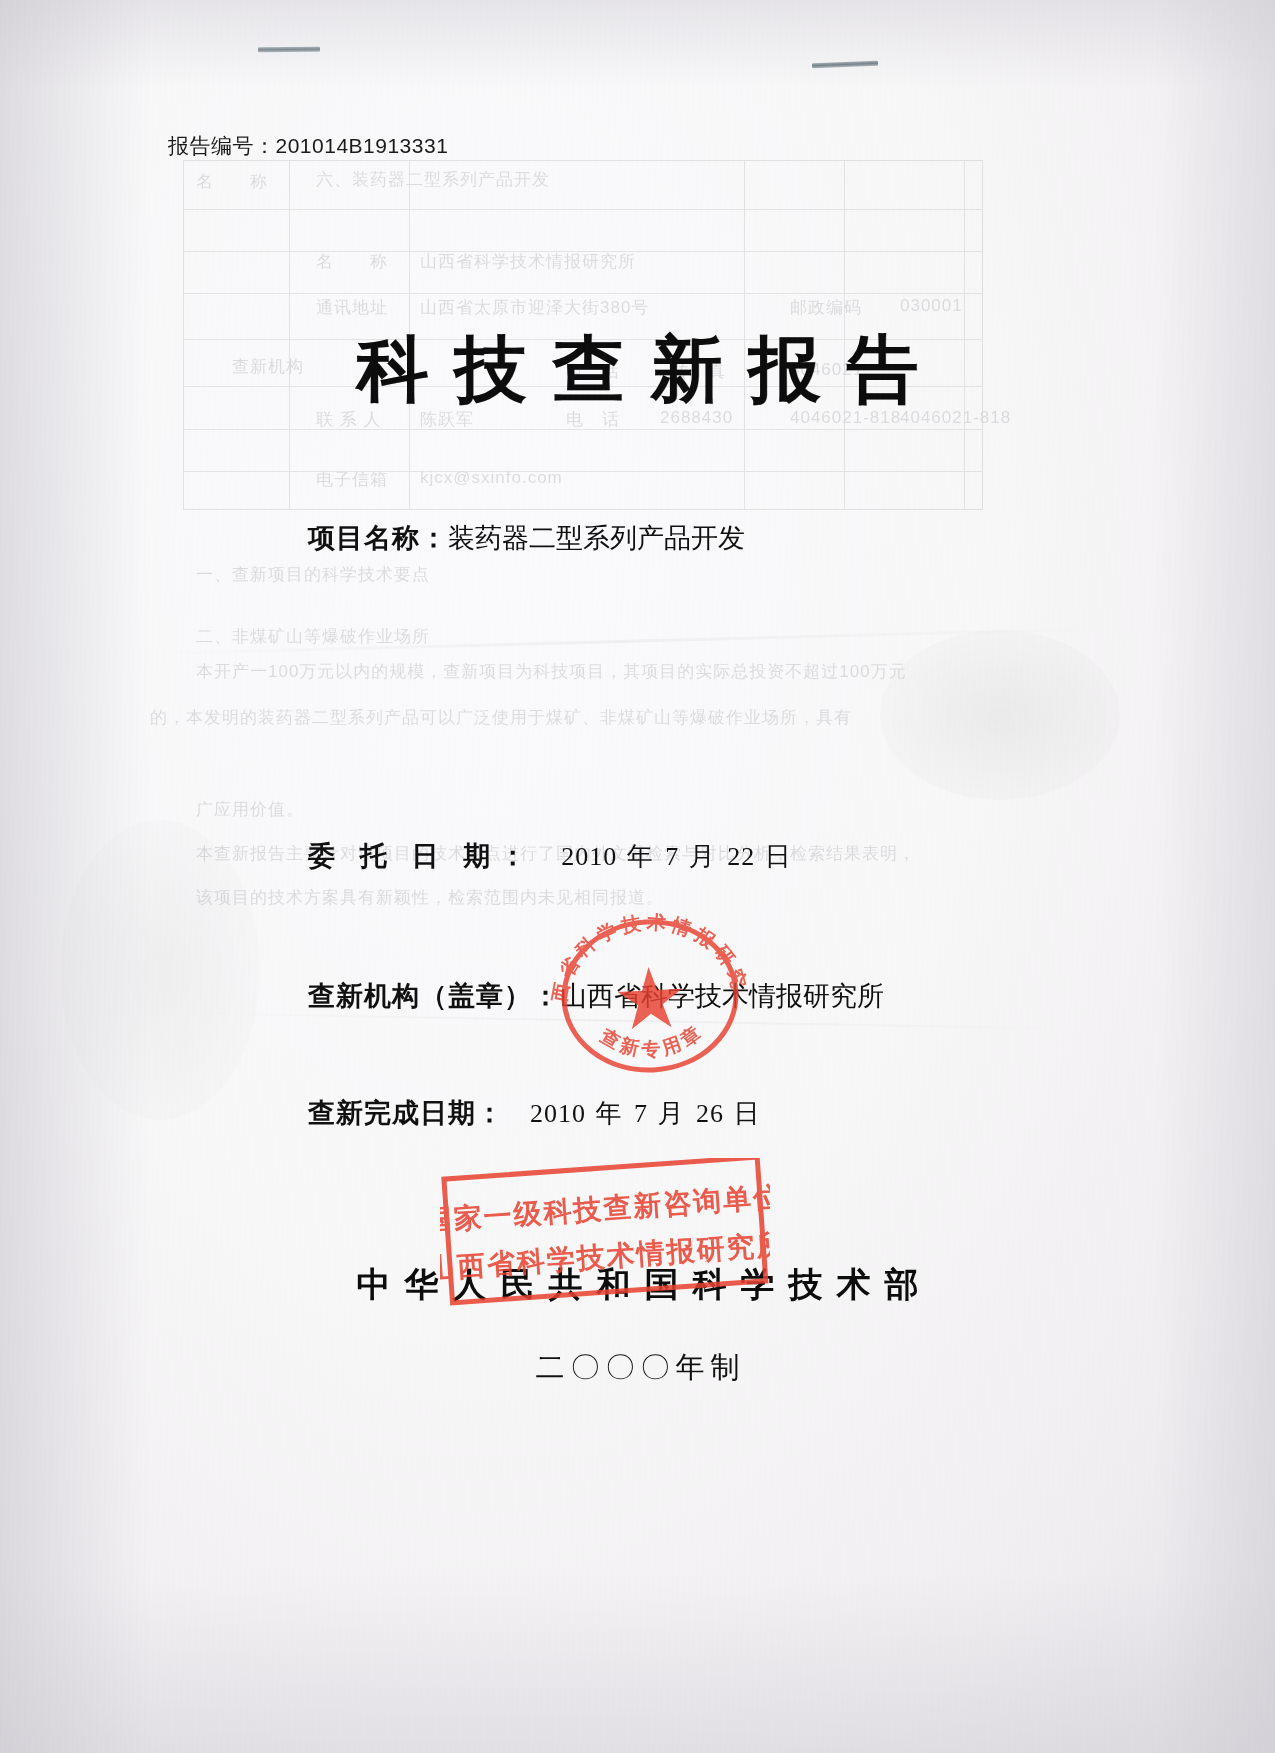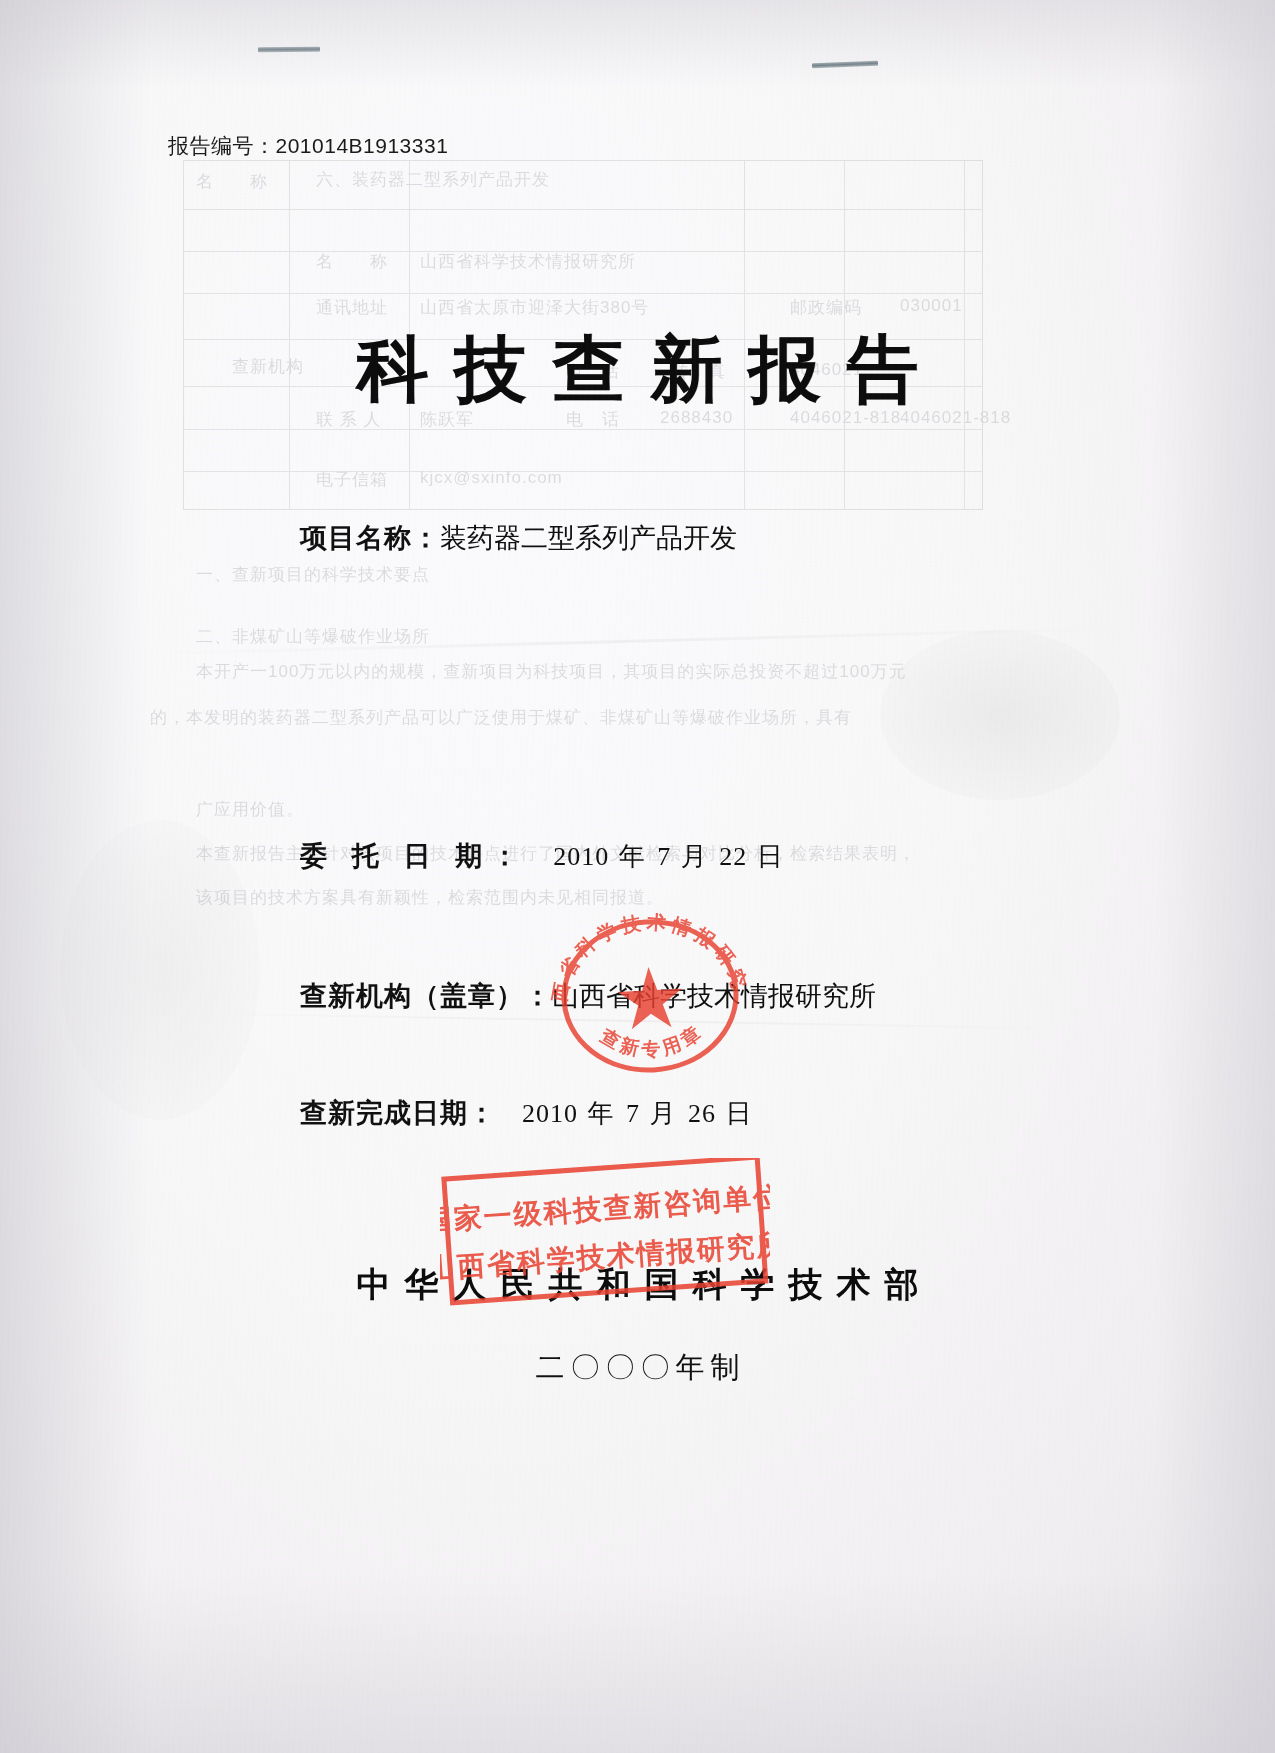--- a/index.html
+++ b/index.html
@@ -135,20 +135,21 @@
     color: #0c0c0c;
     font-family: "Liberation Serif", serif;
     text-shadow: 0.4px 0.4px 0 rgba(0,0,0,0.35);
   }
   .field {
     position: absolute;
     font-size: 27px;
     color: #101010;
     white-space: nowrap;
     font-family: "Liberation Serif", serif;
+    margin-left: 8px;
   }
   .field .lbl {
     font-weight: bold;
     letter-spacing: 1px;
   }
   .field .val {
     font-weight: normal;
   }
   .field-project { left: 300px; top: 520px; }
   .field-client  { left: 300px; top: 712px; }

